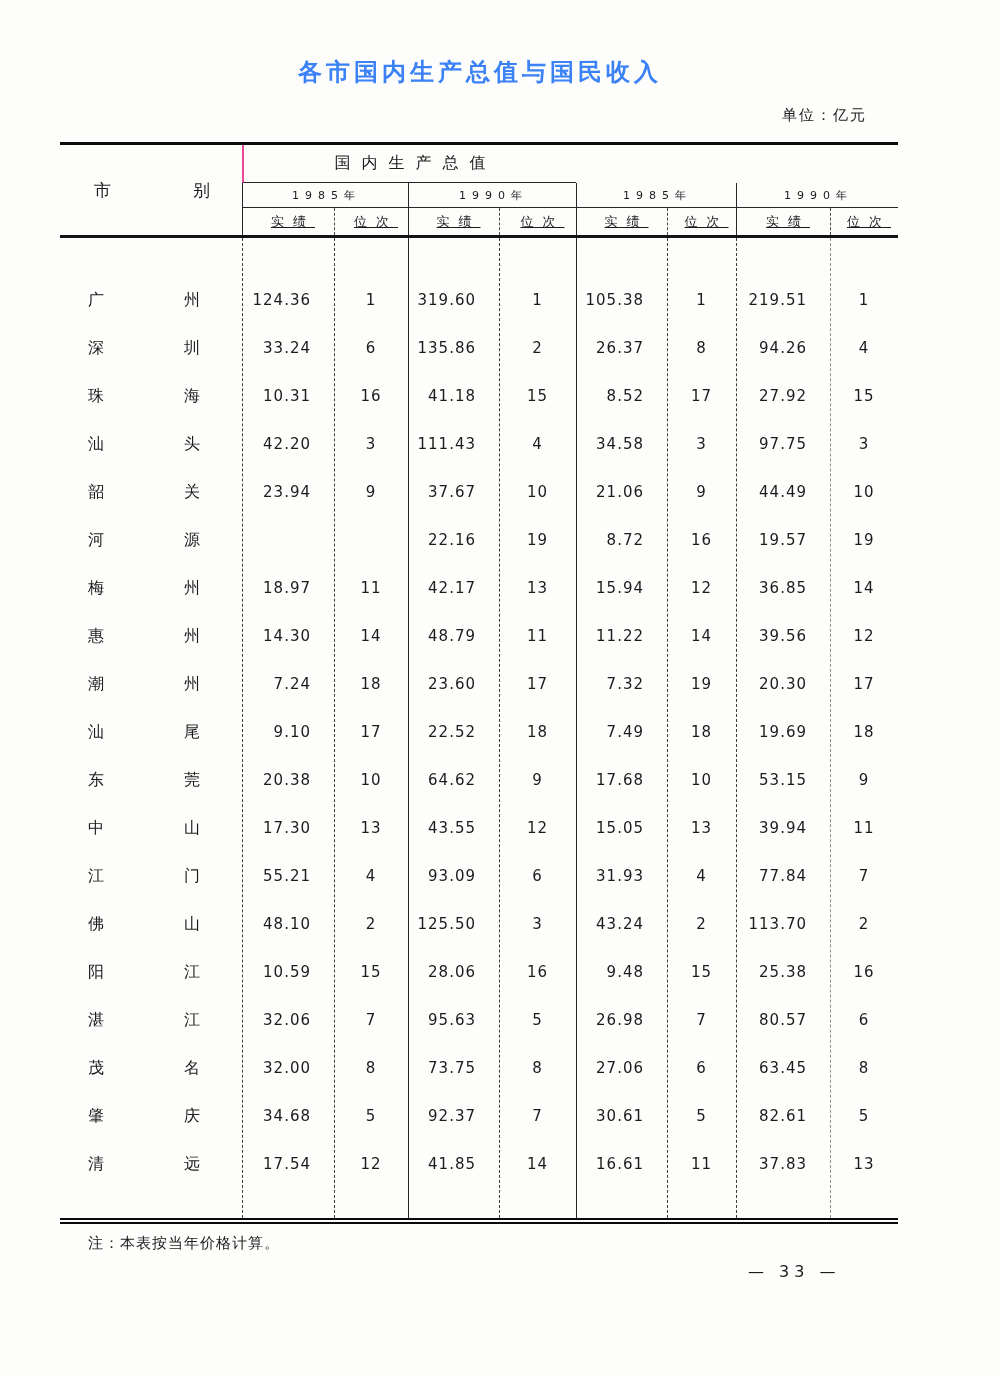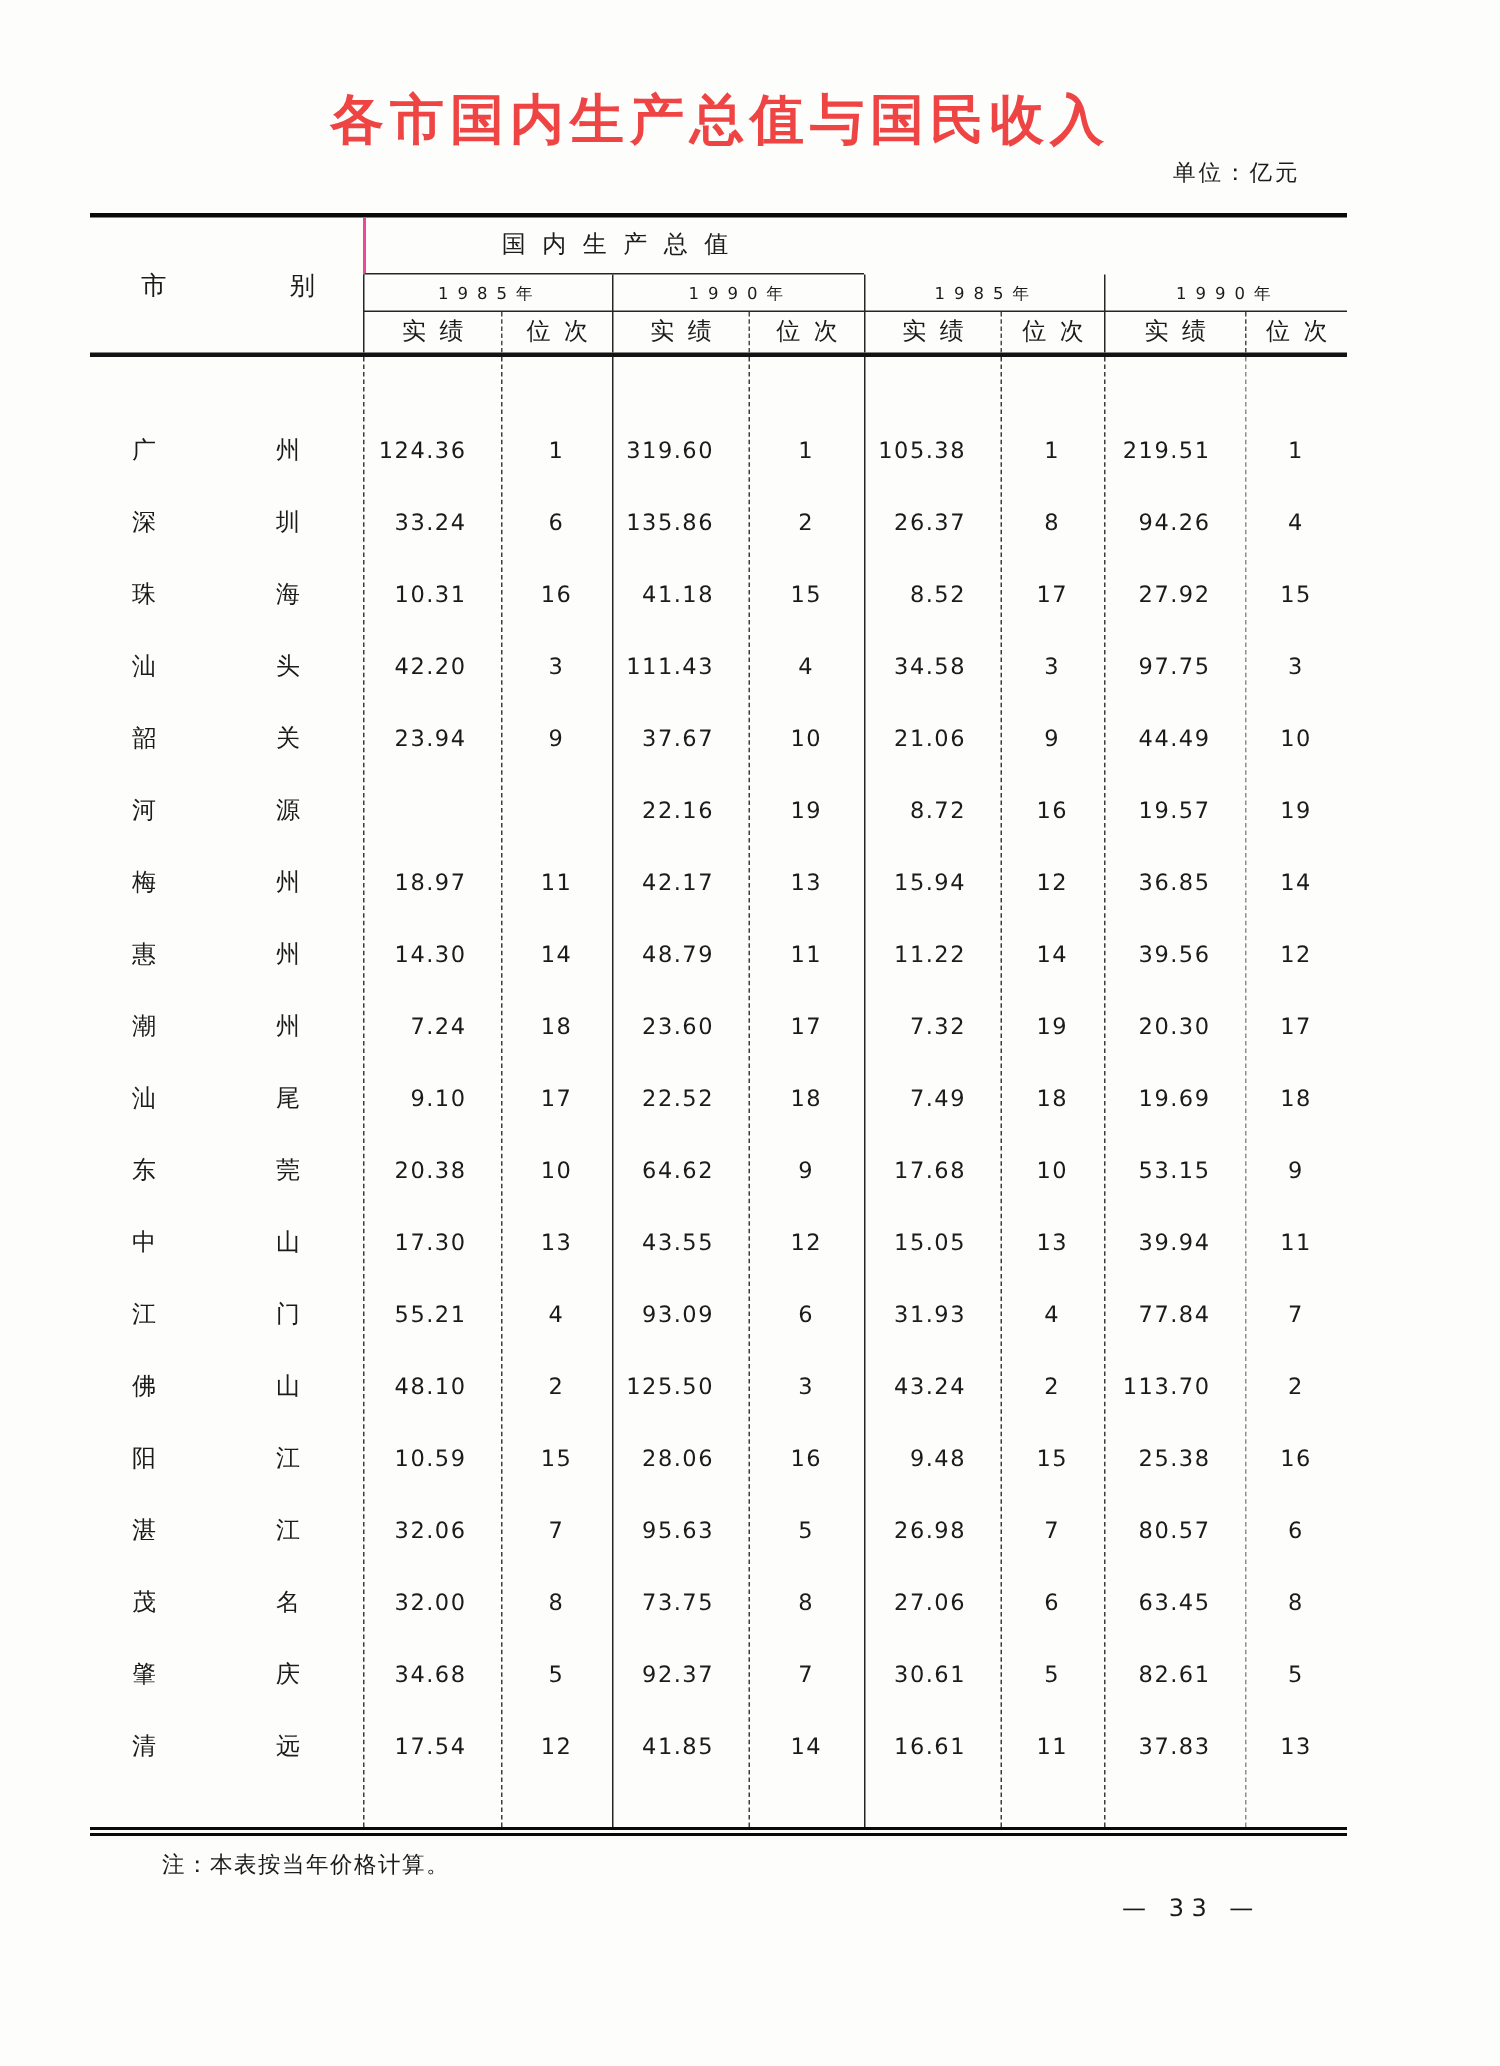--- a/index.html
+++ b/index.html
@@ -15,24 +15,24 @@
     font-family: "DejaVu Sans", "Liberation Sans", sans-serif;
     overflow: hidden;
   }
   .title {
     position: absolute;
     top: 56px;
     left: 0;
     width: 960px;
     margin: 0;
     text-align: center;
-    font-size: 36px;
+    font-size: 24px;
     font-weight: bold;
     letter-spacing: 4px;
-    color: #ef4444;
+    color: #3b82f6;
   }
   .unit {
     position: absolute;
     top: 106px;
     left: 782px;
     font-size: 15px;
     letter-spacing: 2px;
   }
   .table {
     position: absolute;
@@ -67,23 +67,24 @@
   .g1 { letter-spacing: 11px; padding-left: 11px; }
   .g2 { letter-spacing: 23px; padding-left: 23px; }
   .hrow2 .year {
     border-left: 1px solid #262626;
     border-bottom: 1px solid #262626;
     font-size: 11px;
     letter-spacing: 6px;
     padding-left: 2px;
   }
   .hrow3 .sub {
-    font-size: 16px;
+    font-size: 13px;
     letter-spacing: 9px;
     padding-left: 9px;
+    text-decoration: underline;
   }
   .hrow3 .sub.actual { border-left: 1px solid #262626; }
   .hrow3 .sub.rank   { border-left: 1px dashed #4a4a4a; }
   .city-head {
     position: absolute;
     left: 0; top: 0;
     width: 182px;
     height: 90px;
     display: flex;
     align-items: center;
@@ -137,21 +138,20 @@
     font-size: 15px;
     letter-spacing: 1px;
   }
   
   .note {
     position: absolute;
     left: 88px;
     top: 1234px;
     font-size: 15px;
     letter-spacing: 1px;
-    margin-left: 20px;
   }
   .pageno {
     position: absolute;
     left: 748px;
     top: 1262px;
     font-size: 16px;
     letter-spacing: 5px;
   }
 </style>
 </head>

